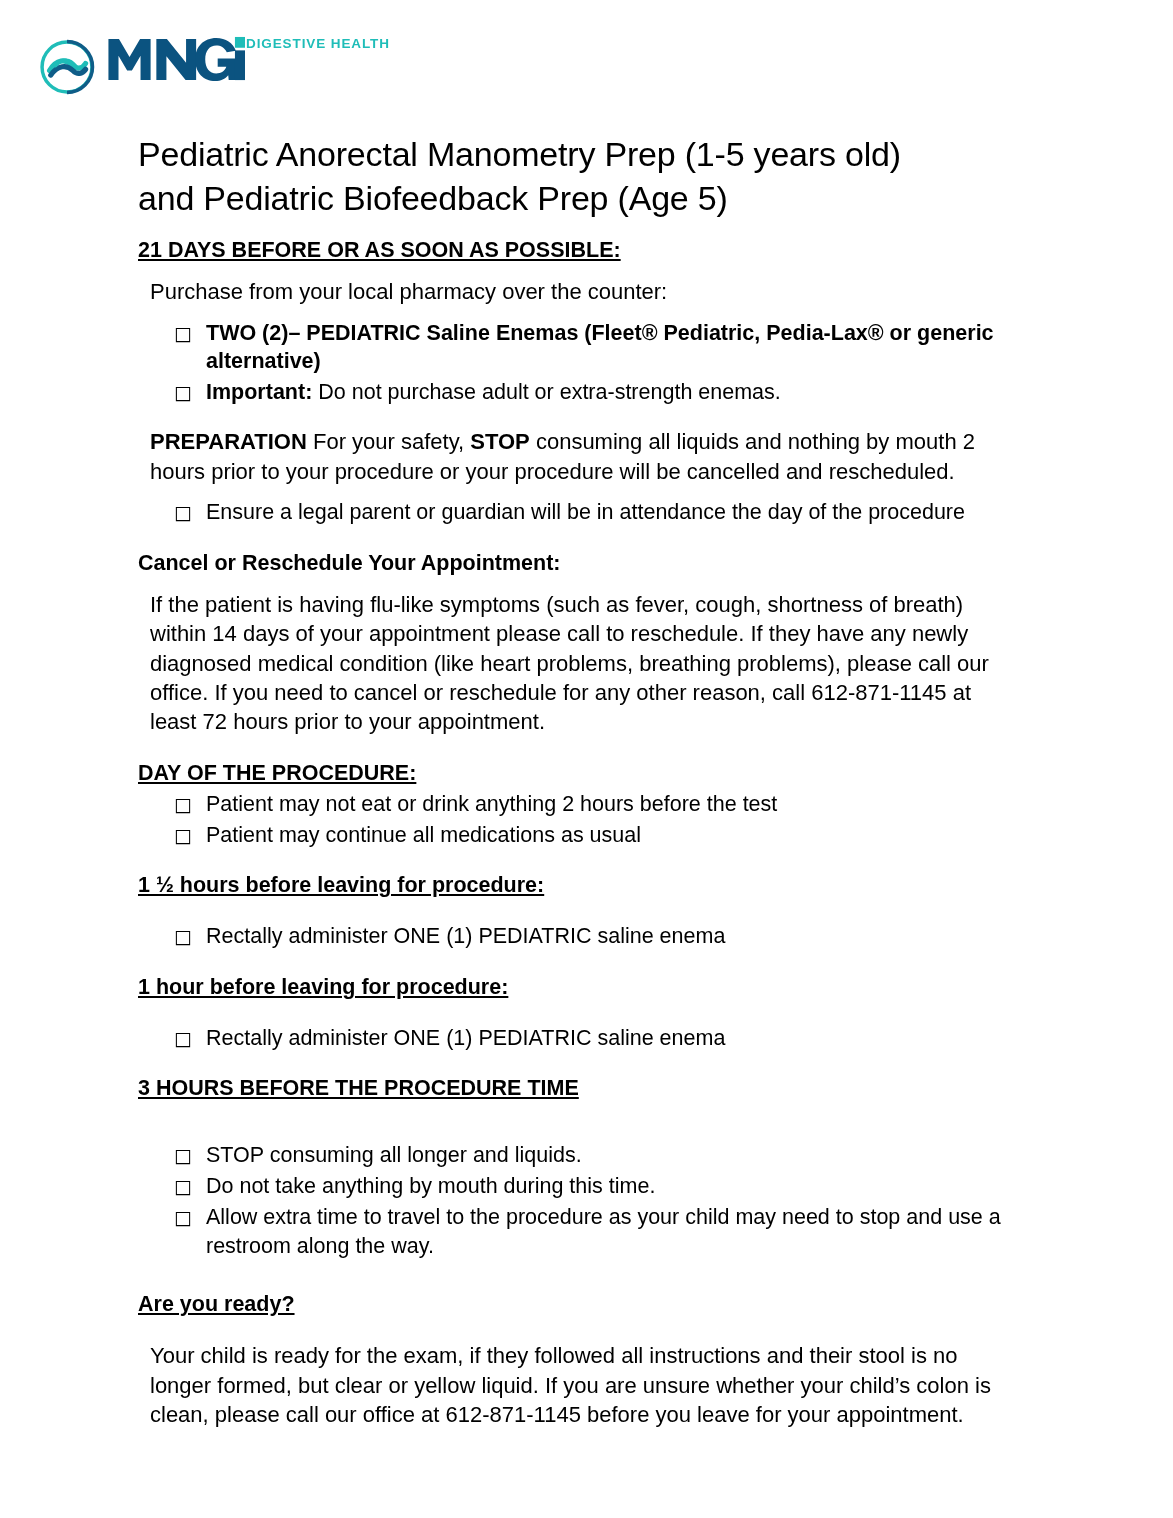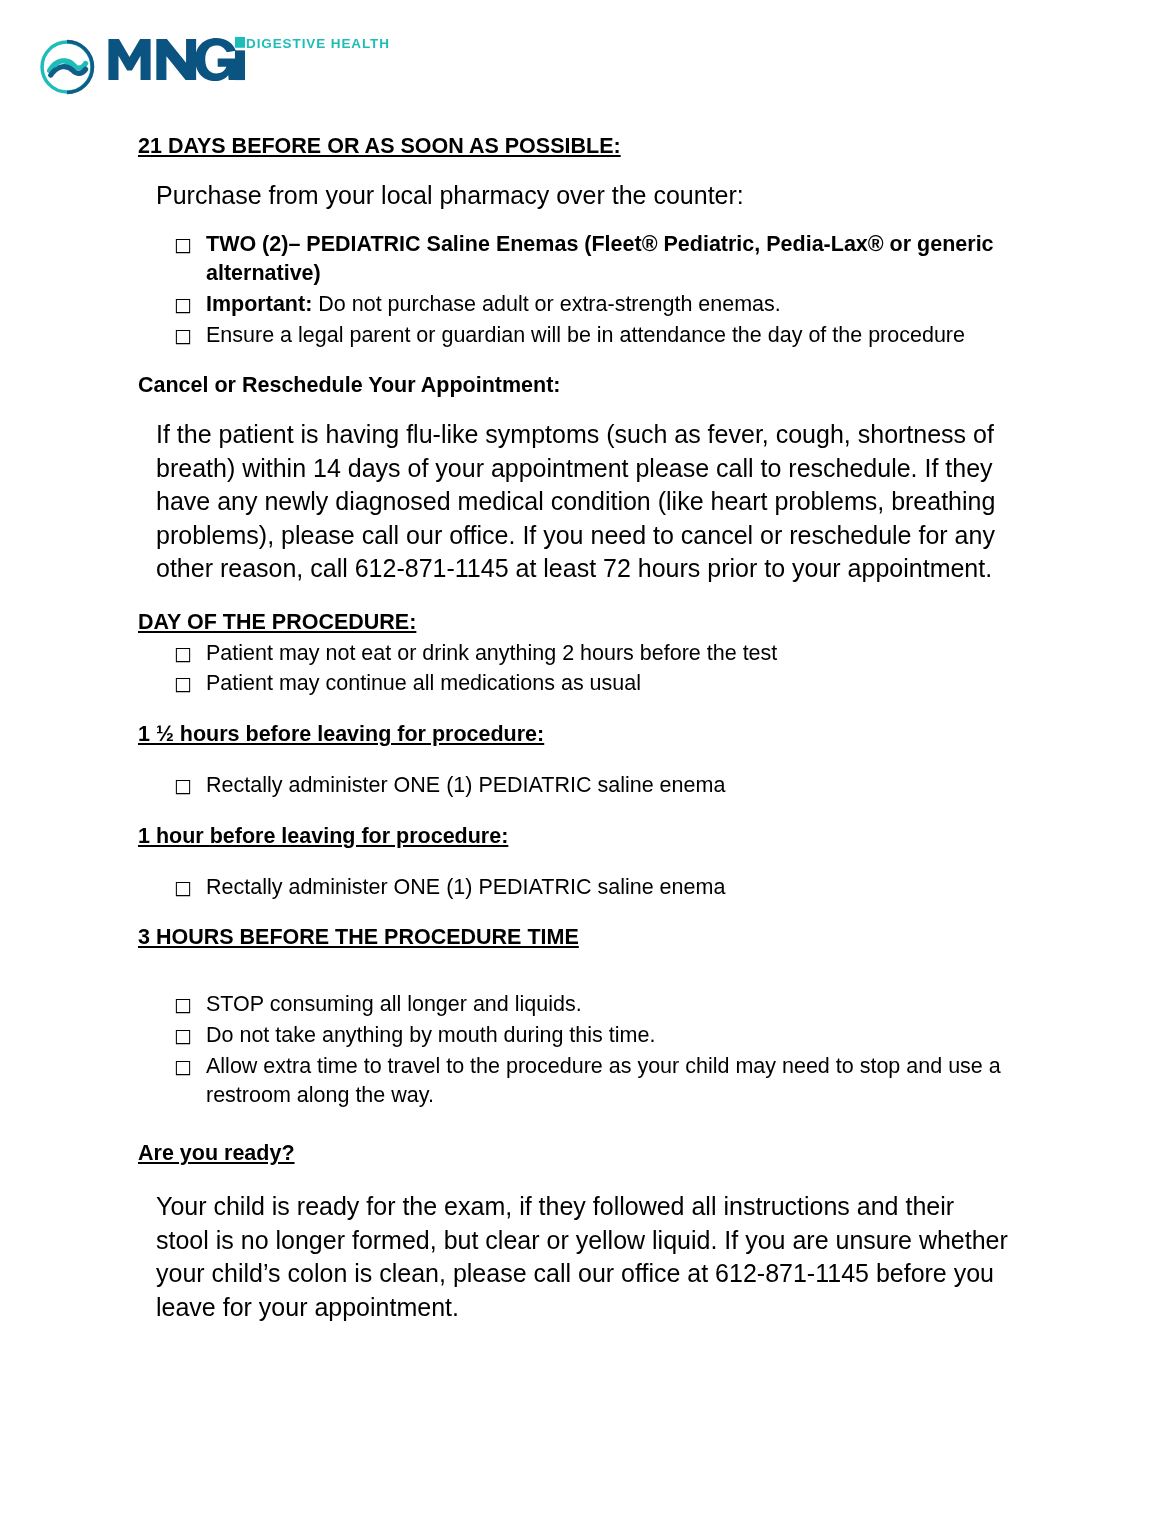--- a/index.html
+++ b/index.html
@@ -65,23 +65,23 @@
   h1.doc-title {
     font-family: "Liberation Sans", sans-serif;
     font-size: 34px;
     font-weight: normal;
     line-height: 1.30;
     margin: 0 0 16px 0;
     letter-spacing: -0.2px;
   }
 
   .para {
-    font-size: 25px;
-    line-height: 1.34;
-    margin: 18px;
+    font-size: 22px;
+    line-height: 1.34;
+    margin: 12px;
   }
   .para.gap-top  { margin-top: 20px; }
   .para.gap-top-sm { margin-top: 10px; }
 
   .heading-ul {
     font-size: 21.5px;
     font-weight: bold;
     text-decoration: underline;
     text-underline-offset: 2px;
     line-height: 1.34;
@@ -155,35 +155,41 @@
 
       <path d="M268 24 L268 2 L289 2 L289 24 Z" fill="#1fbdb8"></path>
       <path d="M268 24 L289 2 L289 24 Z" fill="#1fbdb8"></path>
     </svg>
     <div class="logo-tag">DIGESTIVE HEALTH</div>
   </div>
 </div>
 
 <div class="doc">
 
+  <h1 class="doc-title">
+    
+    <span>Pediatric Anorectal Manometry Prep (1-5 years old)</span><br>
+    <span>and Pediatric Biofeedback Prep (Age 5)</span>
+  </h1>
 
   <p class="heading-ul">21 DAYS BEFORE OR AS SOON AS POSSIBLE:</p>
   <p class="para">Purchase from your local pharmacy over the counter:</p>
 
   <ul class="bullets">
     <li class="bullet bold">
       <span class="box">□</span>
       <span class="btext">TWO (2)– PEDIATRIC Saline Enemas (Fleet® Pediatric, Pedia-Lax® or generic alternative)</span>
     </li>
     <li class="bullet">
       <span class="box">□</span>
       <span class="btext"><b>Important:</b><span> Do not purchase adult or extra-strength enemas.</span></span>
     </li>
   </ul>
 
+  <p class="para gap-top"><b>PREPARATION</b><span> For your safety, </span><b>STOP</b><span> consuming all liquids and nothing by mouth 2 hours prior to your procedure or your procedure will be cancelled and rescheduled.</span></p>
 
   <ul class="bullets">
     <li class="bullet">
       <span class="box">□</span>
       <span class="btext">Ensure a legal parent or guardian will be in attendance the day of the procedure</span>
     </li>
   </ul>
 
   <p class="heading-b gap-top">Cancel or Reschedule Your Appointment:</p>
   <p class="para">If the patient is having flu-like symptoms (such as fever, cough, shortness of breath) within 14 days of your appointment please call to reschedule. If they have any newly diagnosed medical condition (like heart problems, breathing problems), please call our office. If you need to cancel or reschedule for any other reason, call 612-871-1145 at least 72 hours prior to your appointment.</p>

